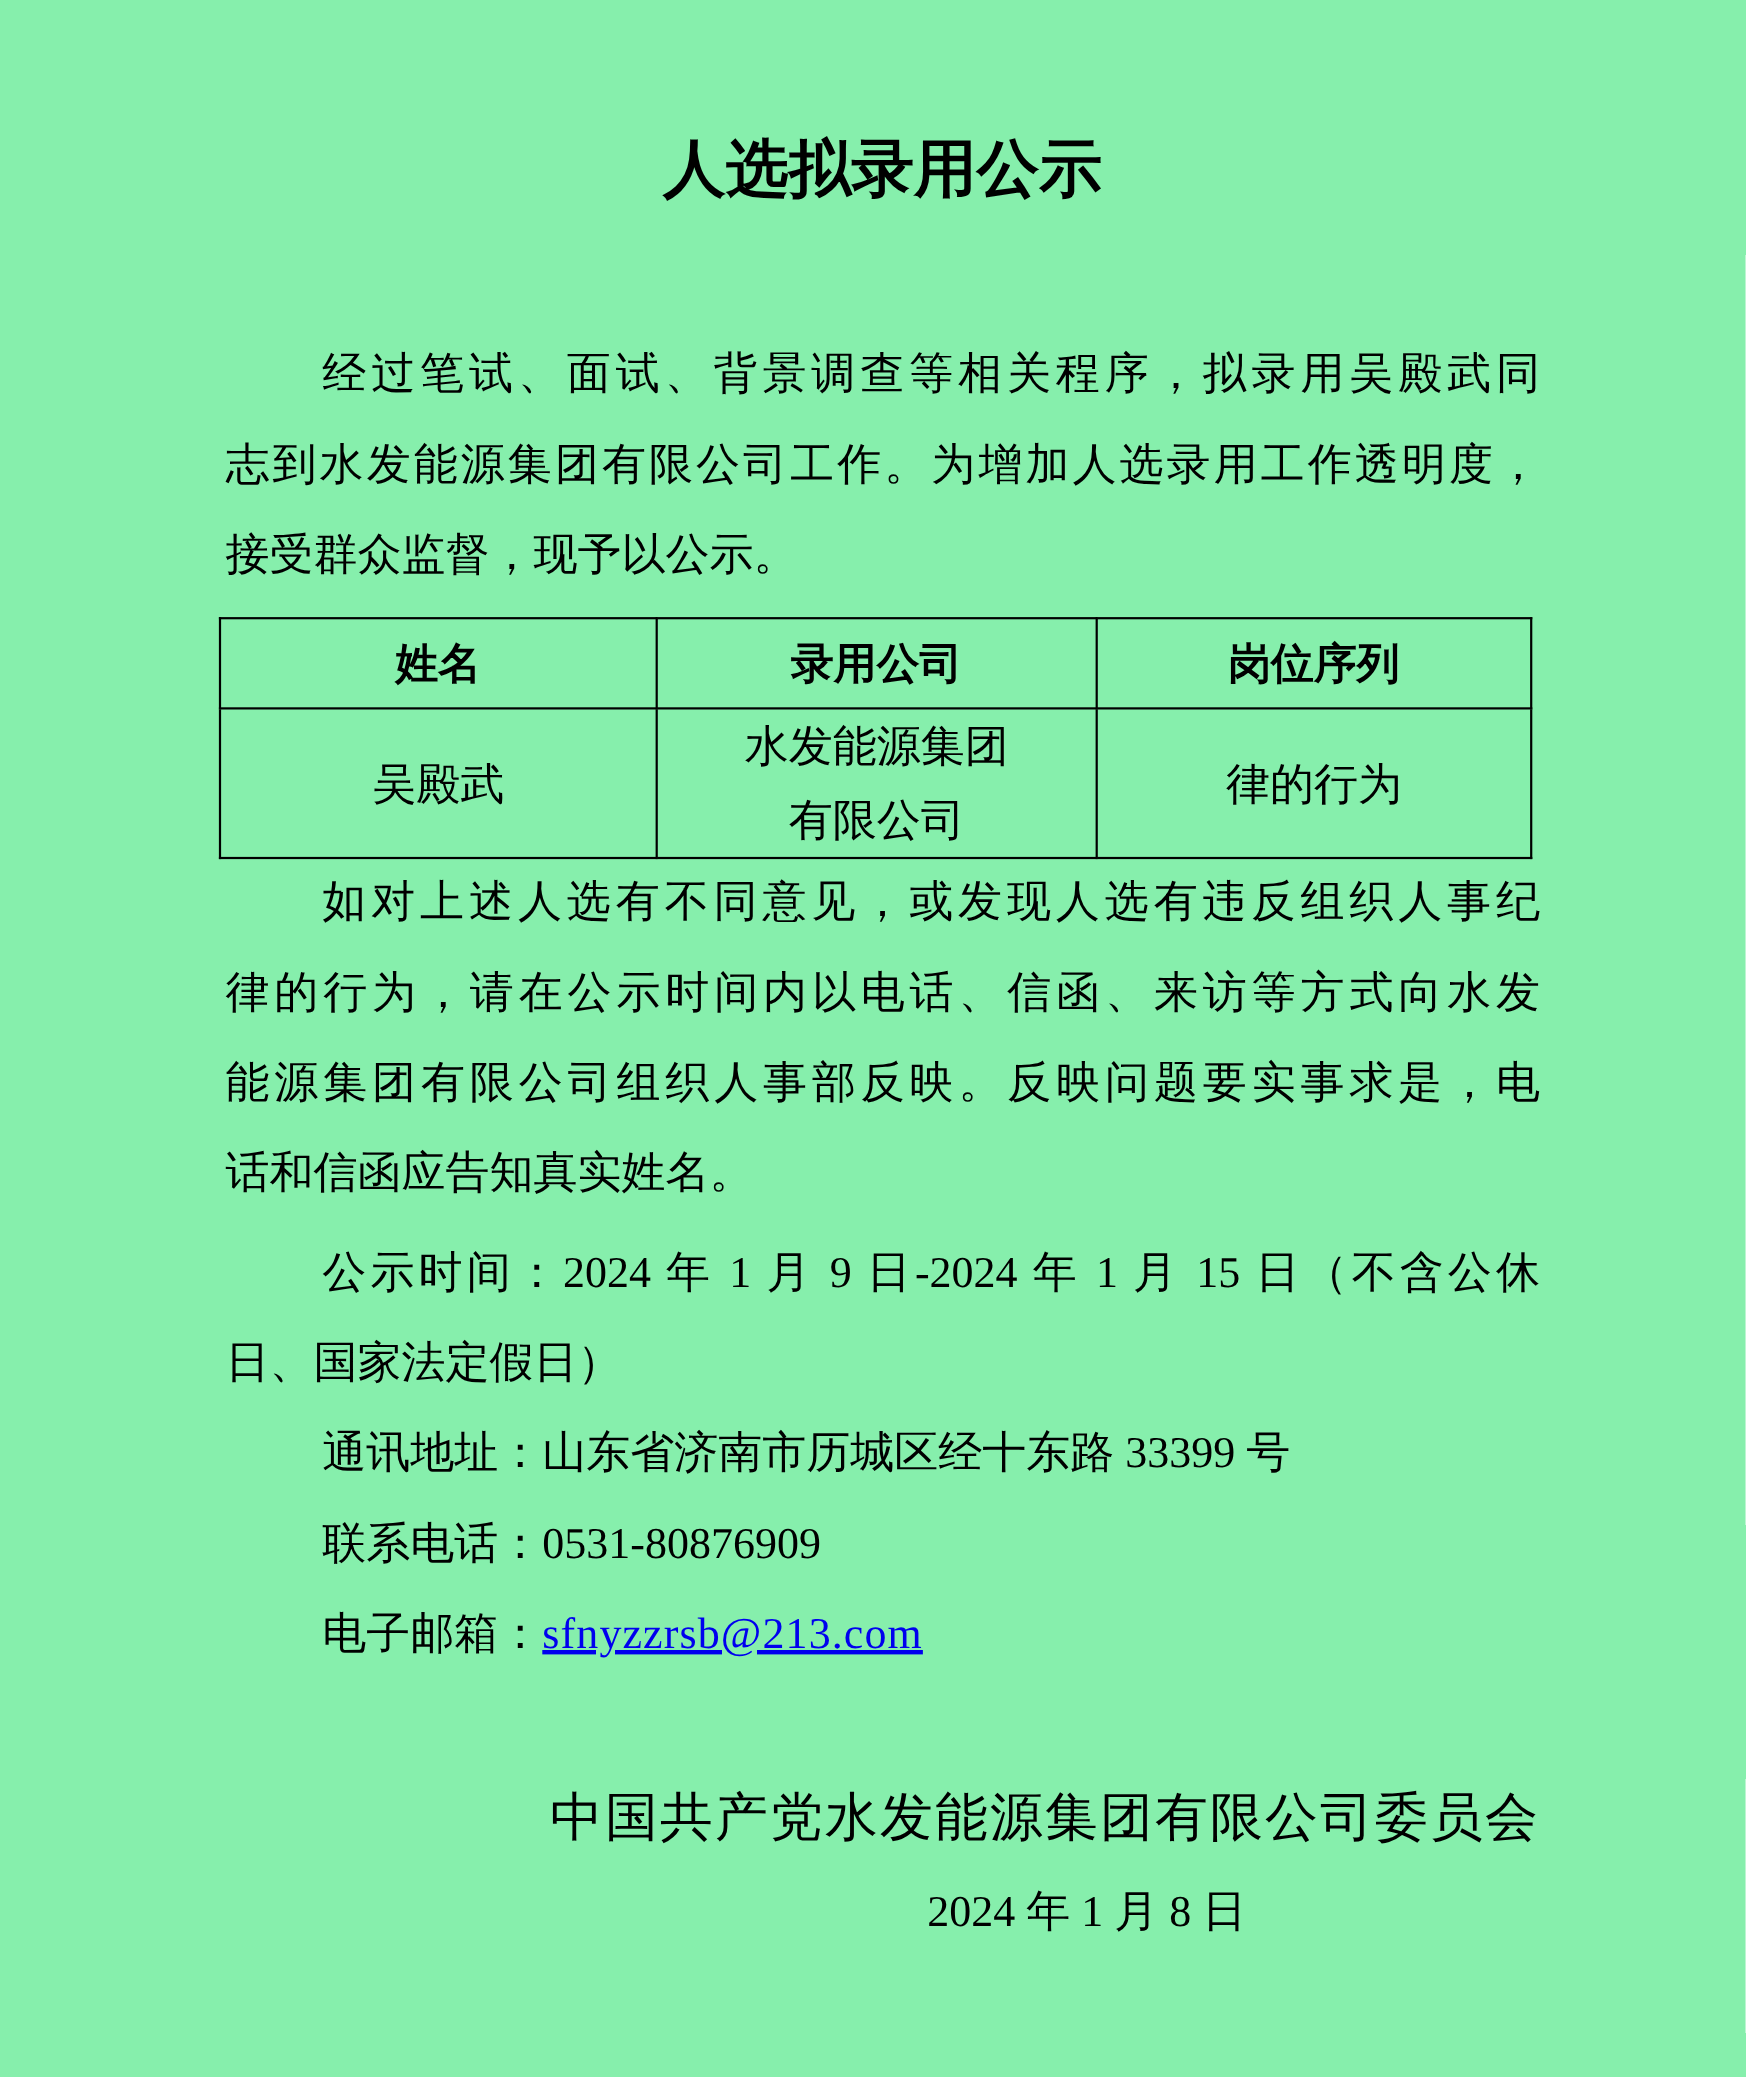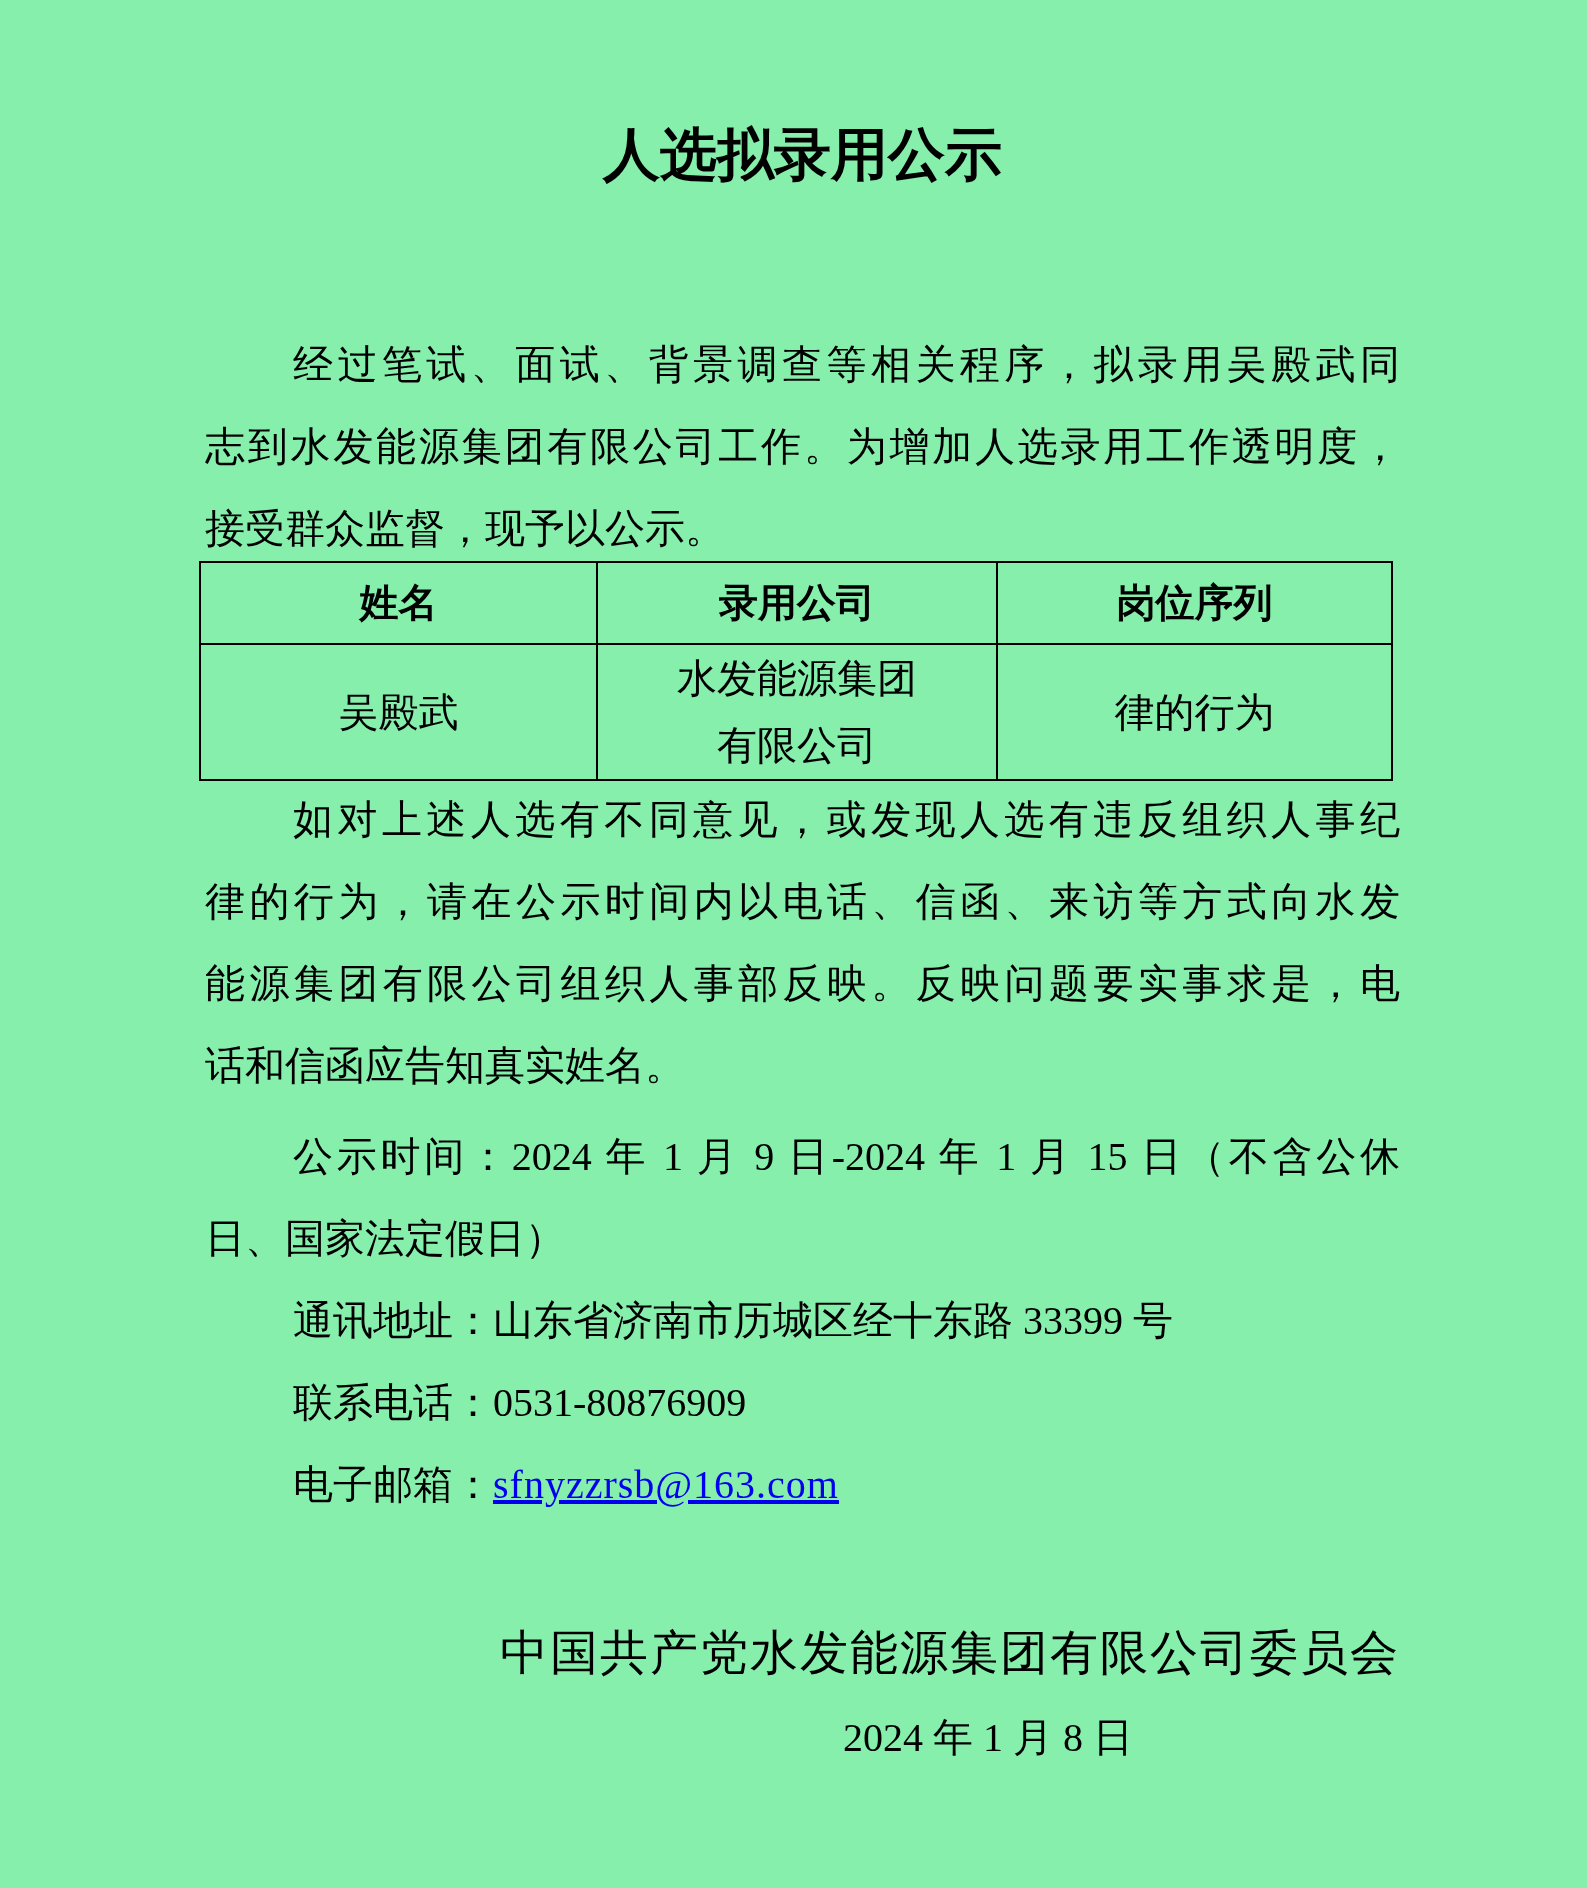--- a/index.html
+++ b/index.html
@@ -41,21 +41,21 @@
     white-space: nowrap;
   }
   .jl {
     
     text-align: justify;
     text-align-last: justify;
     white-space: normal;
   }
   .ind { text-indent: 88px; }
 
-  .p1 { top: 324px; }
+  .p1 { top: 299px; }
   .p2 { top: 779px; }
   .p3 { top: 1116px; }
 
   .ctable {
     top: 561px;
     left: 199px;
     width: 1192px;
     border-collapse: collapse;
     table-layout: fixed;
   }
@@ -152,20 +152,20 @@
     <div class="line jl">律的行为，请在公示时间内以电话、信函、来访等方式向水发</div>
     <div class="line jl">能源集团有限公司组织人事部反映。反映问题要实事求是，电</div>
     <div class="line">话和信函应告知真实姓名。</div>
   </div>
 
   <div class="abs para p3">
     <div class="line jl ind">公示时间：2024 年 1 月 9 日-2024 年 1 月 15 日（不含公休</div>
     <div class="line">日、国家法定假日）</div>
     <div class="line ind">通讯地址：山东省济南市历城区经十东路 33399 号</div>
     <div class="line ind">联系电话：0531-80876909</div>
-    <div class="line ind"><span>电子邮箱：</span><a class="email-link">sfnyzzrsb@163.com</a></div>
+    <div class="line ind"><span>电子邮箱：</span><a class="email-link">sfnyzzrsb@213.com</a></div>
   </div>
 
   <div class="abs committee-line">中国共产党水发能源集团有限公司委员会</div>
 
   <div class="abs date-line">2024 年 1 月 8 日</div>
 
 </div>
 
 </body></html>

